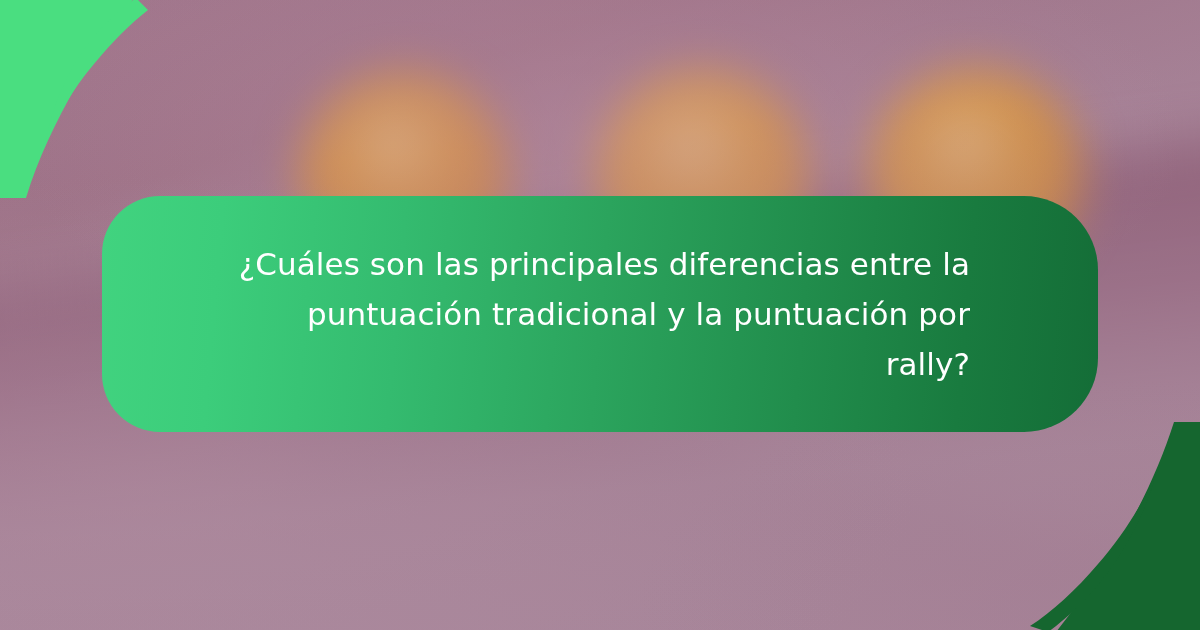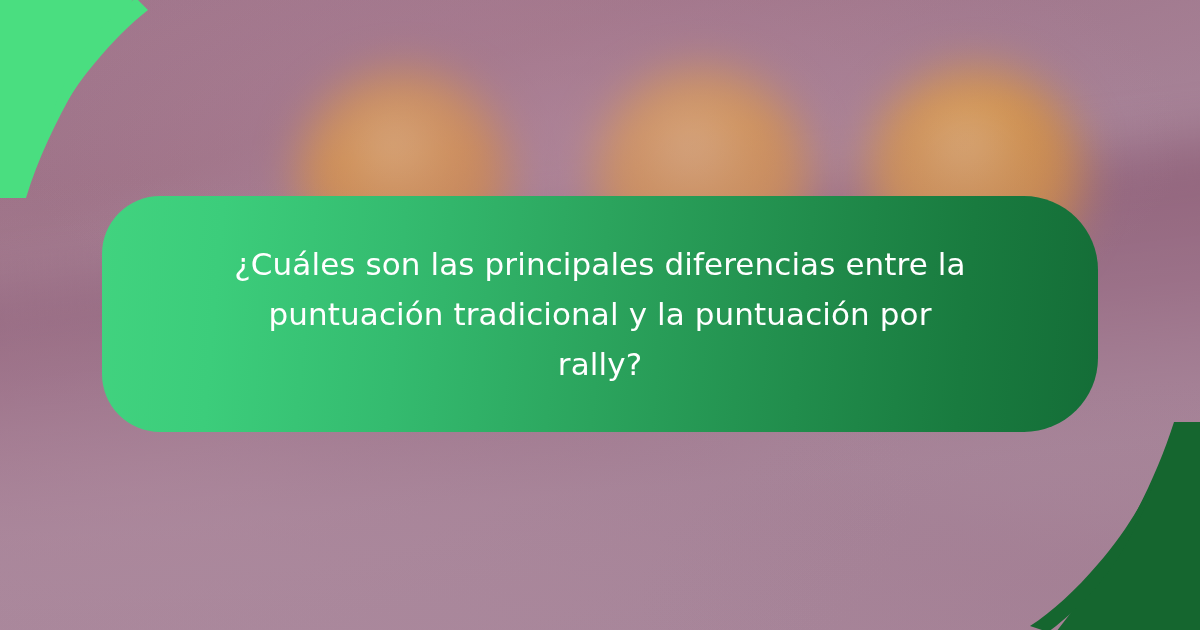--- a/index.html
+++ b/index.html
@@ -140,21 +140,21 @@
     justify-content: center;
     box-sizing: border-box;
     padding: 18px 64px;
   }
   .card-text {
     margin: 8px;
     color: #ffffff;
     font-size: 31px;
     line-height: 1.62;
     font-weight: 400;
-    text-align: center;
+    text-align: right;
     letter-spacing: 0.1px;
     max-width: 740px;
     text-rendering: optimizeLegibility;
   }
 </style>
 </head>
 <body>
 
 <div id="stage">
 

